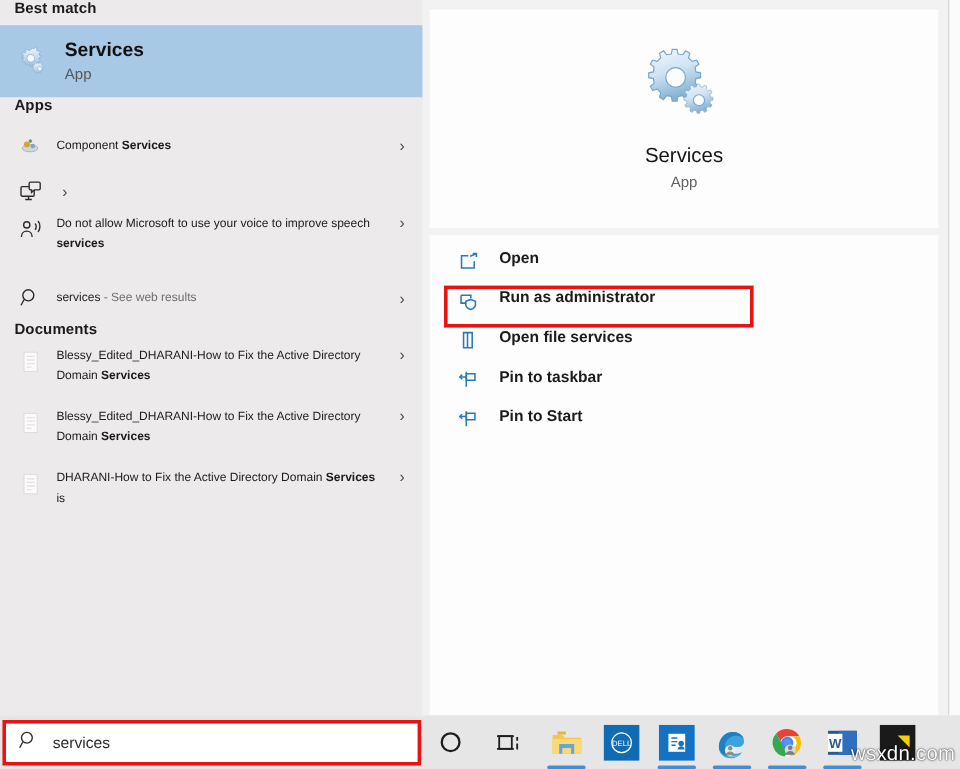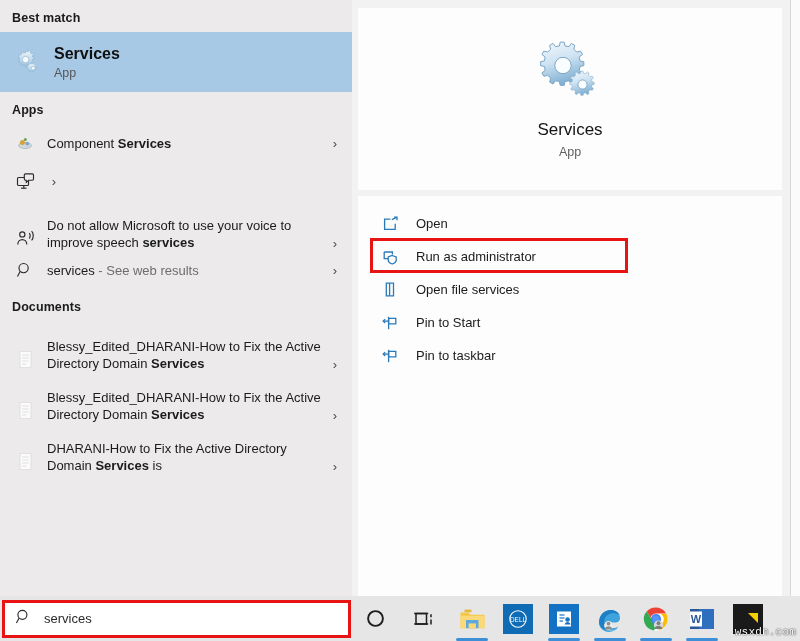--- a/index.html
+++ b/index.html
@@ -21,37 +21,37 @@
 
   
   .left-pane {
     width: 352px; height: 596px;
     background: #eceaea;
     position: relative;
     padding-top: 0;
   }
   .group-head {
     font-size: 12.5px; font-weight: bold; color: #1b1b1b;
-    padding: 11px 0 7px 12px;
+    padding: 0 0 7px 12px;
     letter-spacing: .1px;
   }
   .row {
     display: flex; align-items: center;
     height: 38px; padding: 0 10px 0 12px;
     position: relative;
   }
-  .row.tall { height: 51px; align-items: flex-end; }
+  .row.tall { height: 51px; align-items: flex-start; }
   .row.selected { background: #a7c9e6; height: 60px; }
   .row .ico {
     width: 26px; min-width: 26px; height: 26px;
     display: flex; align-items: center; justify-content: center;
     margin-right: 9px;
   }
   .row .txt {
-    font-size: 13px; color: #1b1b1b; line-height: 17px;
+    font-size: 10px; color: #1b1b1b; line-height: 17px;
     flex: 1; padding-right: 6px;
   }
   .row .txt b { font-weight: bold; }
   .chev {
     font-size: 13px; color: #4a4a4a; font-weight: normal;
     width: 14px; text-align: center;
   }
   .best-txt .title { font-size: 16px; font-weight: bold; color: #101010; line-height: 20px; }
   .best-txt .sub { font-size: 12.5px; color: #565656; margin-top: 2px; }
   .subtle-gray { color: #6d6d6d; margin-top: 36px; }
@@ -73,22 +73,22 @@
   .app-card .app-sub { font-size: 12.5px; color: #616161; margin-top: 5px; }
 
   .actions {
     background: #fdfdfd;
     margin-top: 6px;
     flex: 1;
     padding-top: 11px;
     position: relative;
   }
   .act-row {
-    display: flex; align-items: center;
-    height: 33px; padding-left: 20px;
+    display: flex; align-items: flex-start;
+    height: 33px; padding-left: 20px; font-weight: bold;
   }
   .act-row .aico {
     width: 24px; min-width: 24px; height: 20px;
     display: flex; align-items: center; justify-content: center;
     margin-right: 14px;
   }
   .act-row .alabel { font-size: 13px; color: #1b1b1b; }
 
   .redbox {
     position: absolute;
@@ -126,24 +126,23 @@
     width: 46px; height: 45px;
     display: flex; align-items: center; justify-content: center;
     position: relative;
   }
   .tb-underline {
     position: absolute; bottom: 0; height: 3px;
     background: #3f8fd8; border-radius: 2px;
   }
   .watermark {
     position: absolute; right: 4px; bottom: 3px;
-    font-size: 11px; color: #ffffff;
+    font-size: 17px; color: #ffffff;
     text-shadow: 0 0 2px rgba(0,0,0,.55), 0 0 1px rgba(0,0,0,.9);
     letter-spacing: .2px;
-    font-family: Liberation Mono, monospace;
   }
 </style>
 </head>
 <body>
 
 <div id="root">
 
   <div class="flyout">
 
     <div class="left-pane">
@@ -354,33 +353,33 @@
 
         <div class="act-row">
           <div class="aico">
             <svg width="18" height="16" viewBox="0 0 18 16" fill="none" stroke="#2a7ab9" stroke-width="1.3">
               <path d="M7.6 3.4h7.2v5.4H7.6z"></path>
               <path d="M7.6 1.8v12.4"></path>
               <path d="M7.6 6.1H2.3"></path>
               <path d="M4.2 4.2L2.2 6.1l2 1.9"></path>
             </svg>
           </div>
-          <div class="alabel">Pin to Start</div>
+          <div class="alabel">Pin to taskbar</div>
         </div>
 
         <div class="act-row">
           <div class="aico">
             <svg width="18" height="16" viewBox="0 0 18 16" fill="none" stroke="#2a7ab9" stroke-width="1.3">
               <path d="M7.6 3.4h7.2v5.4H7.6z"></path>
               <path d="M7.6 1.8v12.4"></path>
               <path d="M7.6 6.1H2.3"></path>
               <path d="M4.2 4.2L2.2 6.1l2 1.9"></path>
             </svg>
           </div>
-          <div class="alabel">Pin to taskbar</div>
+          <div class="alabel">Pin to Start</div>
         </div>
 
       </div>
     </div>
 
     <div class="redbox" style="left:370px; top:238px; width:258px; height:35px;"></div>
 
     <div class="desk-sliver"></div>
   </div>
 

